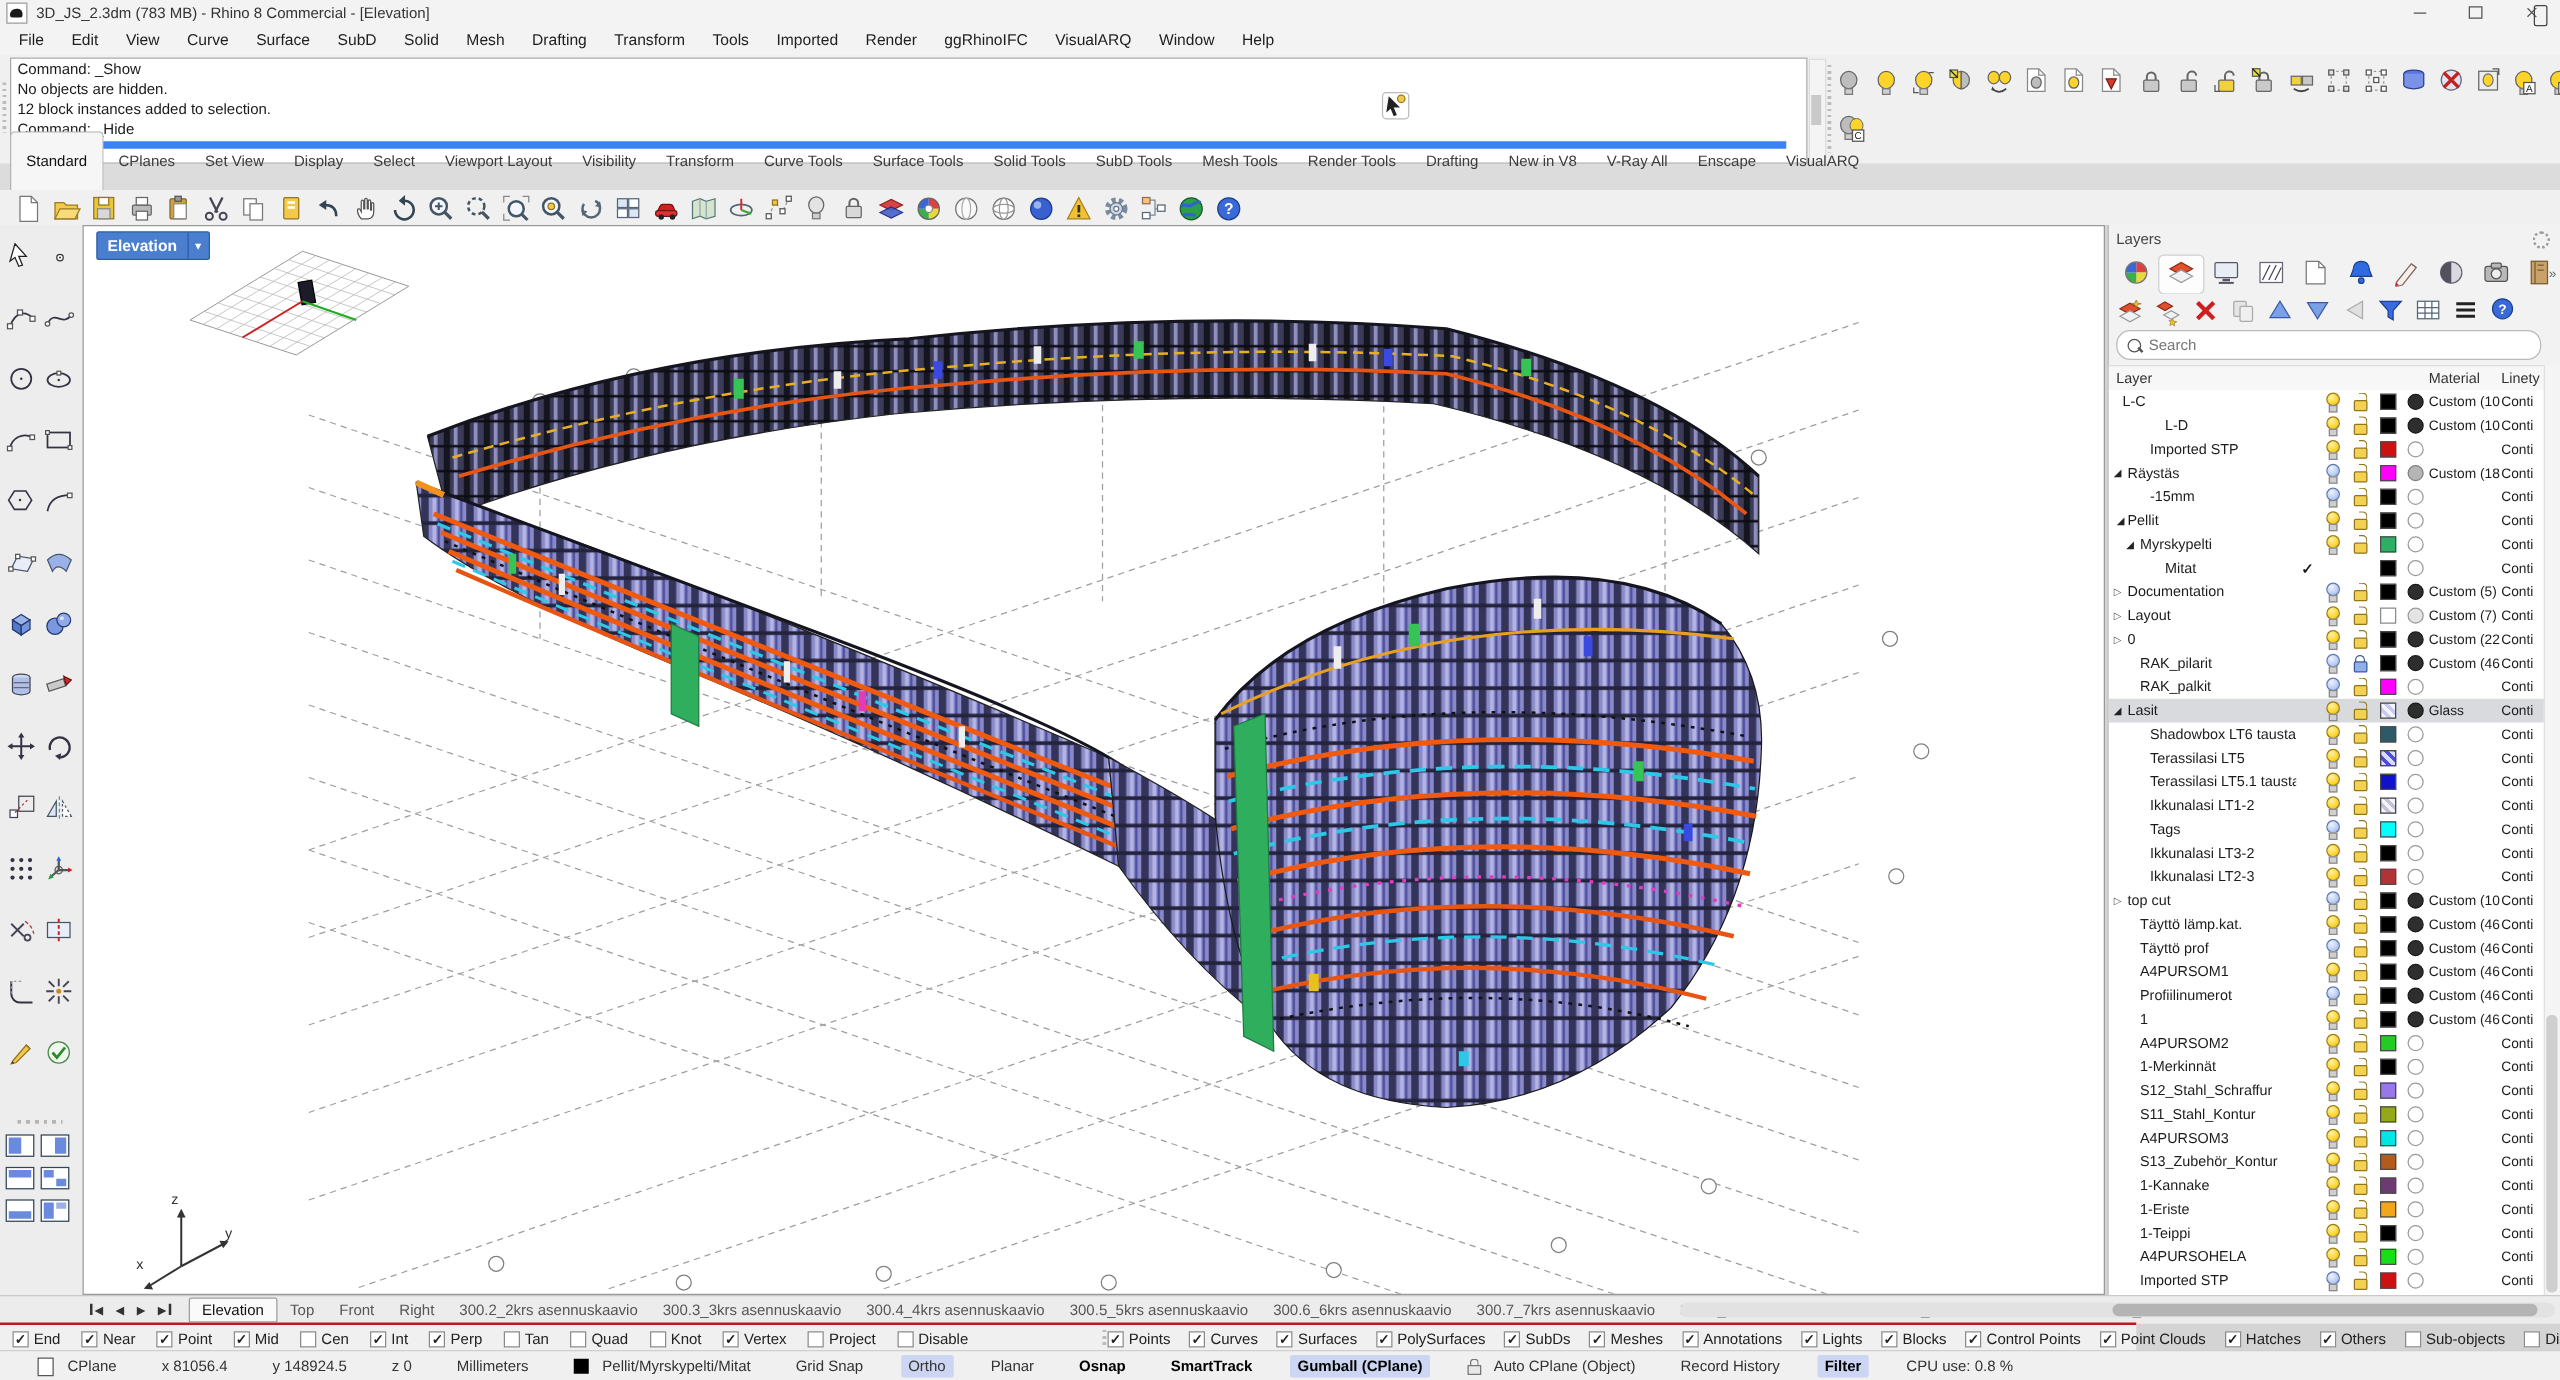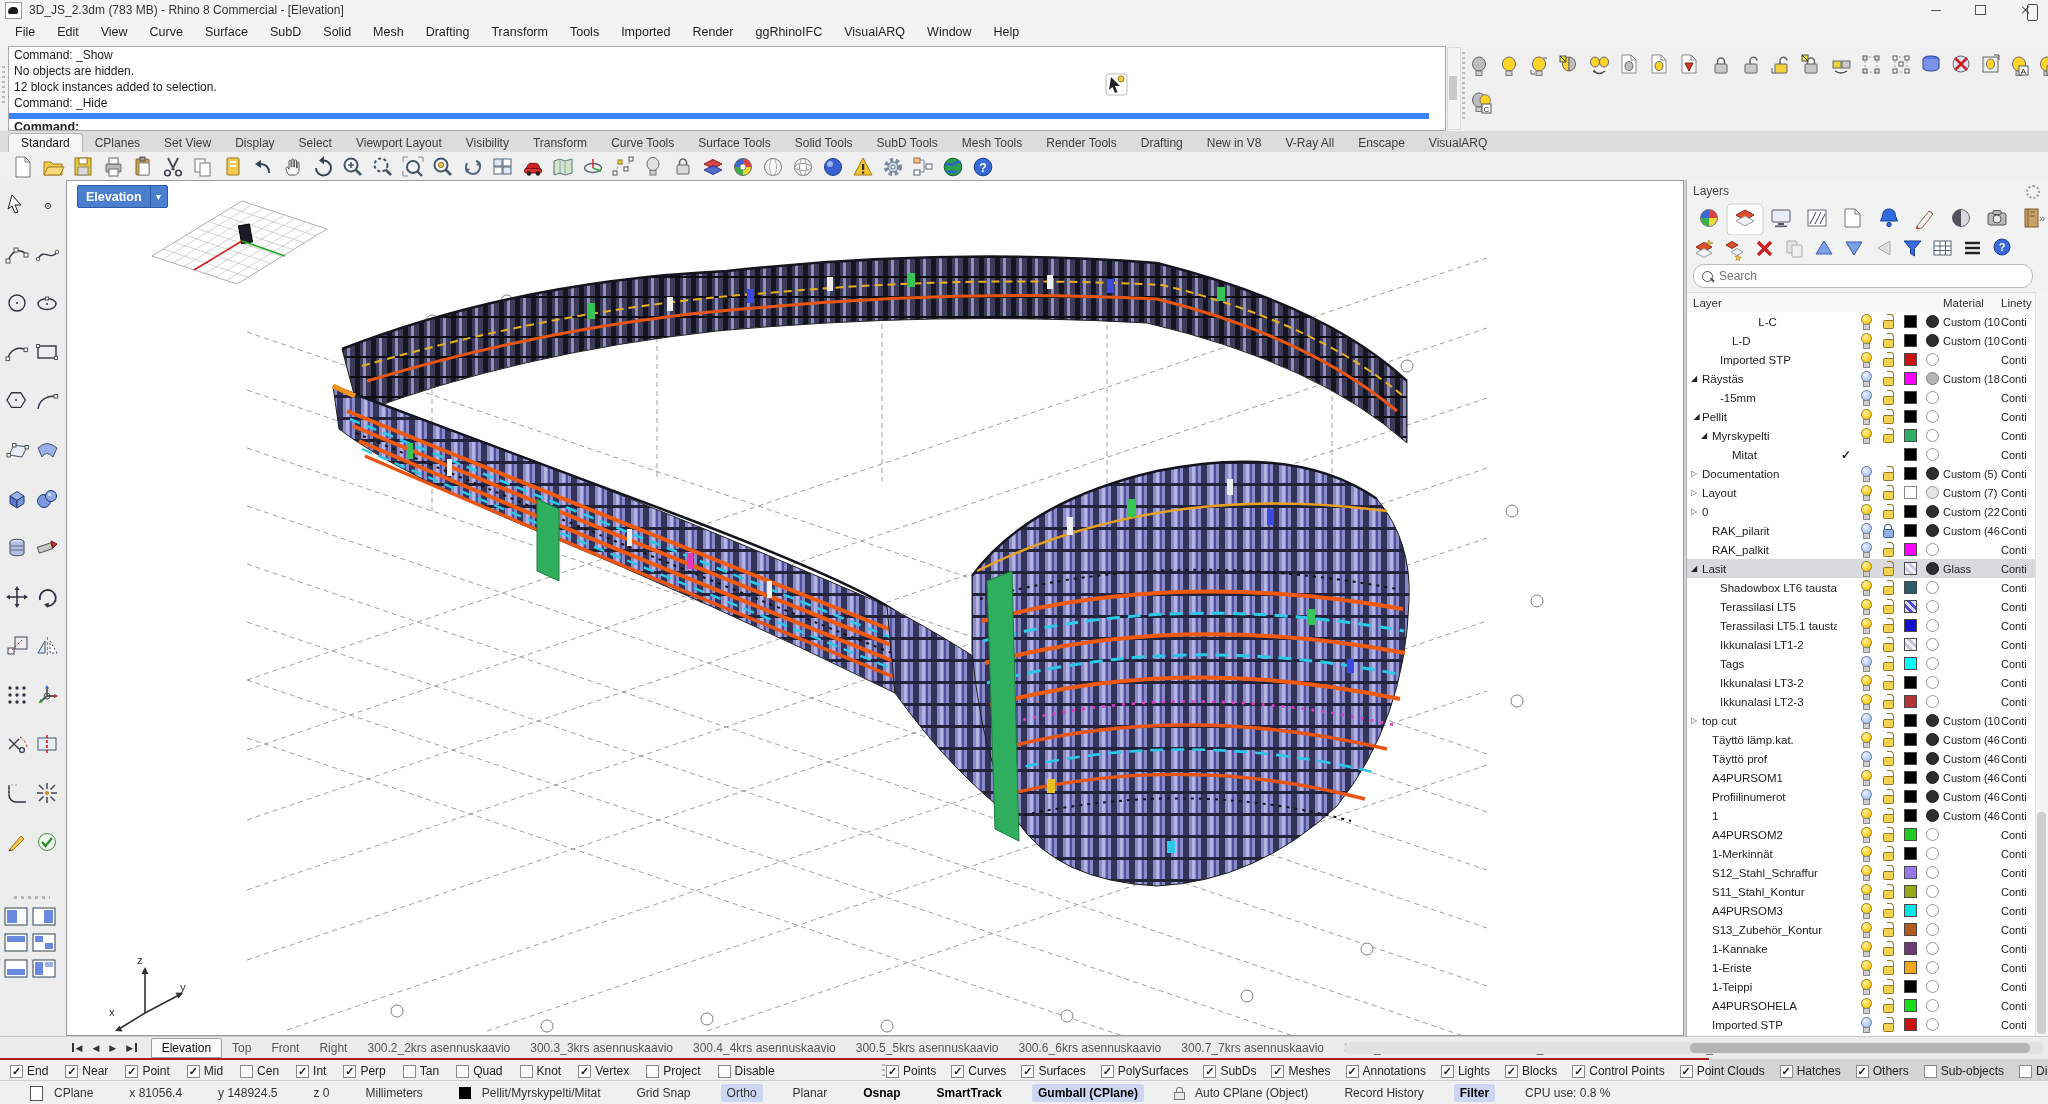--- a/index.html
+++ b/index.html
@@ -34,21 +34,21 @@
     font-weight:bold;padding:1px 0 0 5px;font-size:12.5px;}
   .grip{position:absolute;left:2px;top:22px;width:3px;height:40px;
     background:repeating-linear-gradient(#bbb 0 2px,transparent 2px 5px);}
   #cmdscroll{position:absolute;left:1447px;top:3px;width:12px;height:81px;background:#f4f4f4;border:1px solid #ddd;}
   #cmdscroll .th{position:absolute;left:1px;top:28px;width:8px;height:24px;background:#c9c9c9;}
   #cmdsep{position:absolute;left:1462px;top:8px;width:3px;height:70px;
     background:repeating-linear-gradient(#bbb 0 2px,transparent 2px 5px);}
   
   #tabrow{position:absolute;left:0;top:131px;width:2048px;height:21px;background:#dcdcdc;
     display:flex;align-items:flex-end;padding-left:8px;border-bottom:1px solid #c6c6c6;}
-  .ttab{padding:2px 12px;font-size:12px;color:#3c3c3c;border-radius:4px 4px 0 0;}
+  .ttab{padding:16px 12px;font-size:12px;color:#3c3c3c;border-radius:4px 4px 0 0;}
   .ttab.act{background:#f6f6f6;border:1px solid #b4b4b4;border-bottom:none;color:#111;}
   
   #icontb{position:absolute;left:0;top:152px;width:2048px;height:28px;background:#f0f0f0;
     border-bottom:1px solid #cfcfcf;}
   
   #sidebar{position:absolute;left:0;top:180px;width:66px;height:856px;background:#ededed;}
   #viewport{position:absolute;left:66px;top:180px;width:1618px;height:856px;background:#fff;
     border:1px solid #9a9a9a;box-sizing:border-box;}
   #vplabel{position:absolute;left:10px;top:4px;height:21px;background:#4a7fd0;color:#fff;
     display:flex;align-items:center;border:1px solid #2d5ba6;border-radius:2px;z-index:5;}
@@ -975,21 +975,21 @@
           <span></span>
           <span></span>
         <span>Material</span>
         <span>Linety</span>
       </div>
     </div>
 
     <div id="lp-list">
 
         <div class="lrow row-normal">
-          <span class="lname" style=" justify-content: center;">
+          <span class="lname" style="">
             <span class="tri tri-none"></span>
             <span>L-C</span>
           </span>
           <span class="lchk chk-no"></span>
           <span class="lbulb bulb-yellow"></span>
           <span class="llock lock-unlocked"></span>
           <span class="lsw sw-solid" style="background-color: rgb(0, 0, 0);"></span>
           <span class="lmat mat-dark"></span>
           <span class="lmtext">Custom (10</span>
           <span class="lltype">Conti</span>

